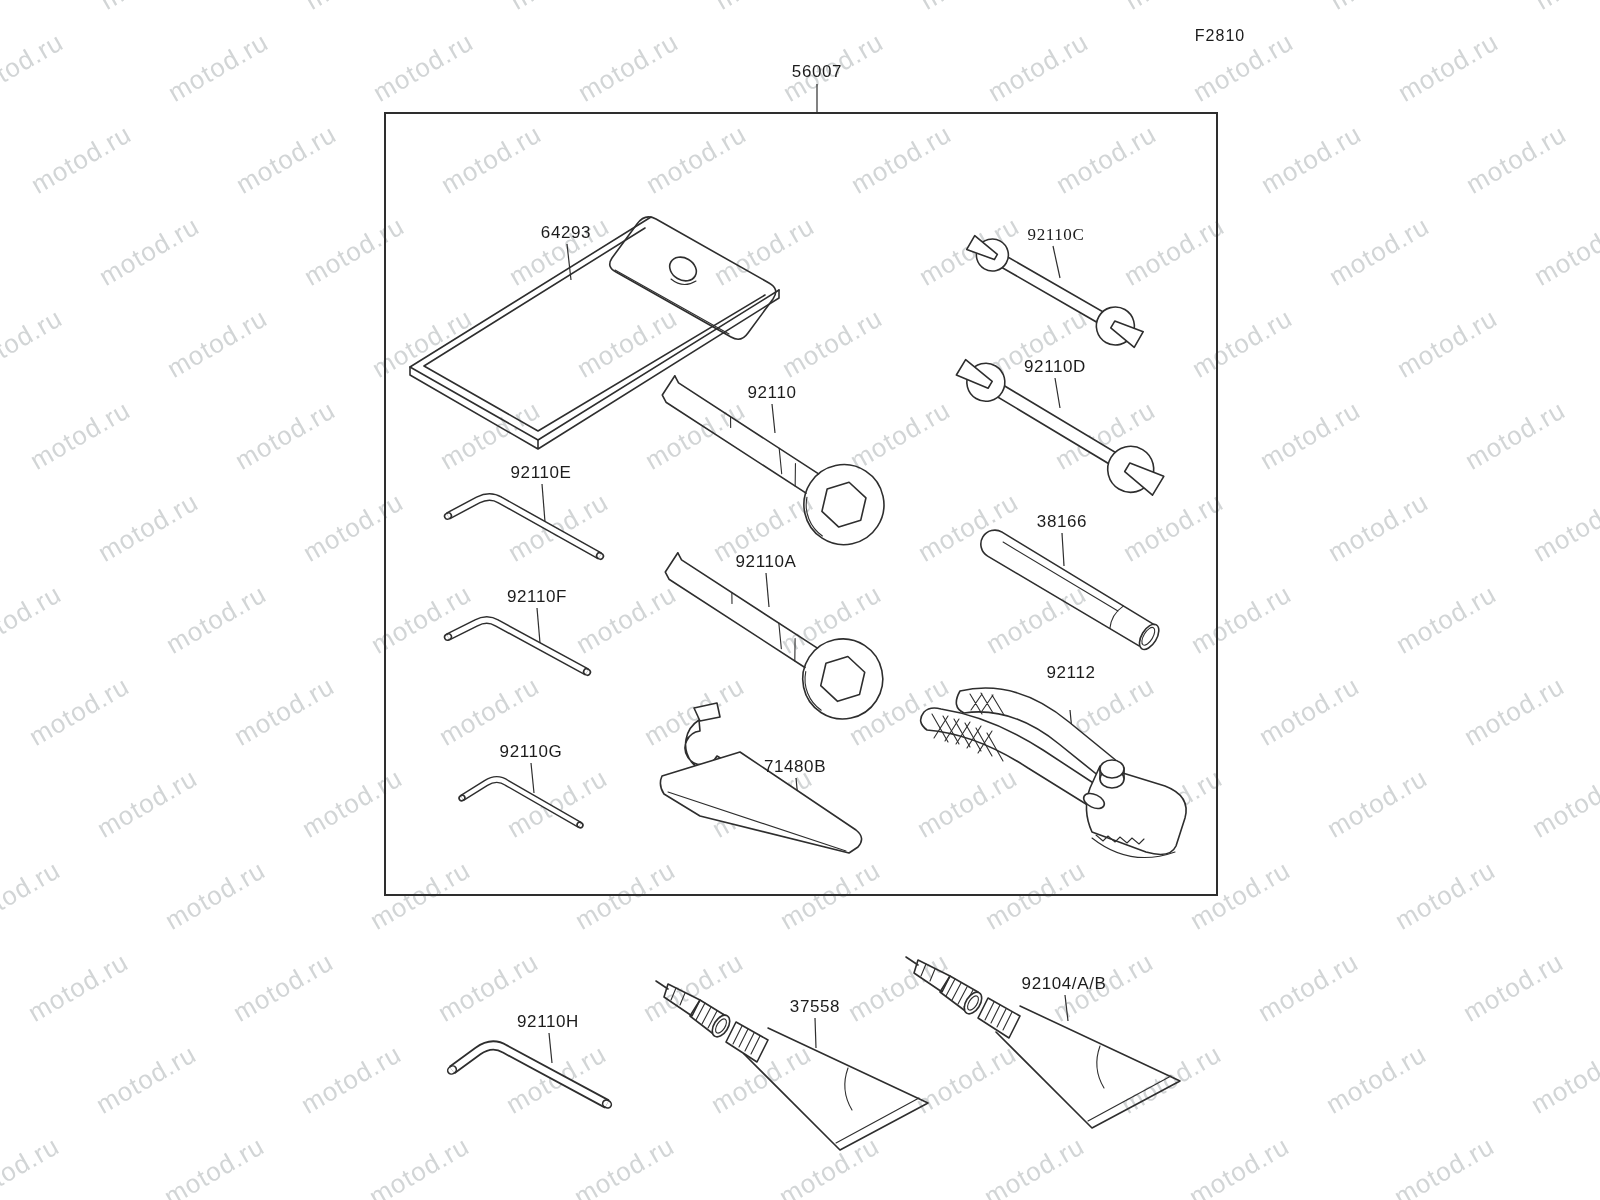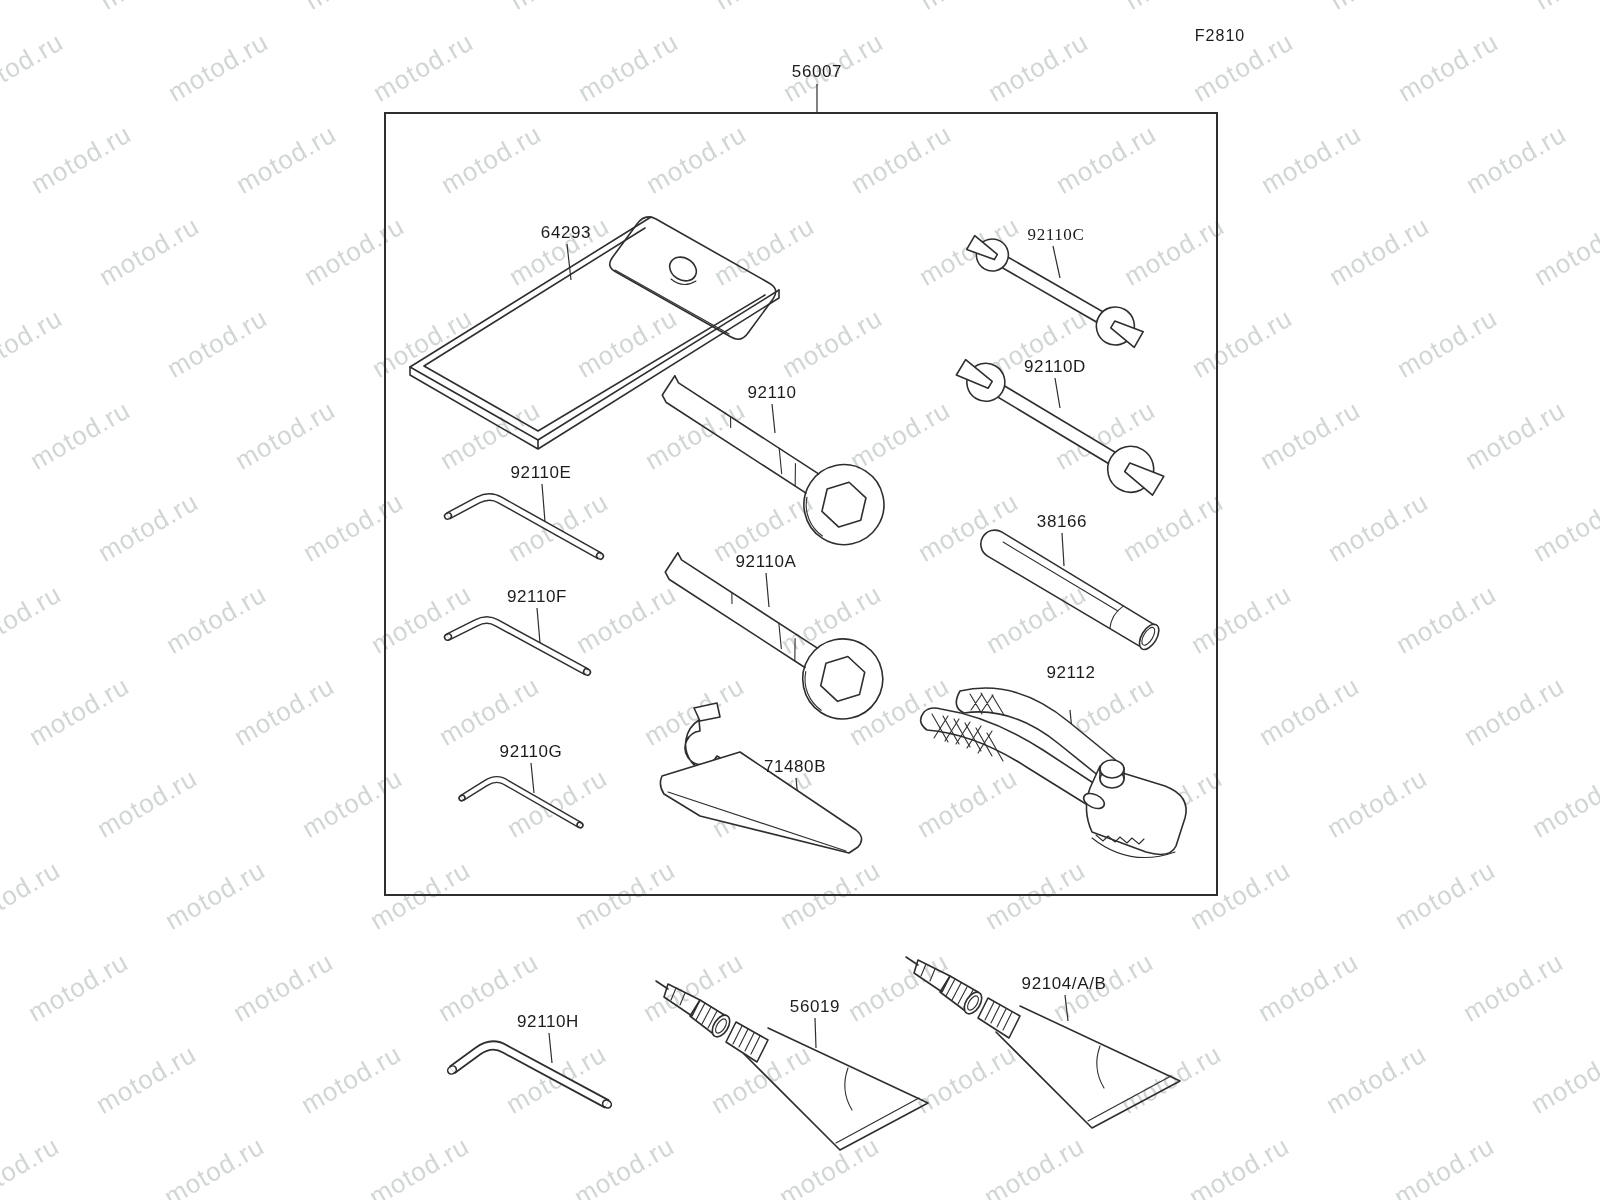--- a/index.html
+++ b/index.html
@@ -306,15 +306,15 @@
   <div class="part-label" style="left:1055px;top:366px;">92110D</div>
   <div class="part-label" style="left:772px;top:392px;">92110</div>
   <div class="part-label" style="left:541px;top:472px;">92110E</div>
   <div class="part-label" style="left:1062px;top:521px;">38166</div>
   <div class="part-label" style="left:766px;top:561px;">92110A</div>
   <div class="part-label" style="left:537px;top:596px;">92110F</div>
   <div class="part-label" style="left:531px;top:751px;">92110G</div>
   <div class="part-label" style="left:795px;top:766px;">71480B</div>
   <div class="part-label" style="left:1071px;top:672px;">92112</div>
   <div class="part-label" style="left:548px;top:1021px;">92110H</div>
-  <div class="part-label" style="left:815px;top:1006px;">56019</div>
+  <div class="part-label" style="left:815px;top:1006px;">37558</div>
   <div class="part-label" style="left:1064px;top:983px;">92104/A/B</div>
 </div>
 
 </body></html>

